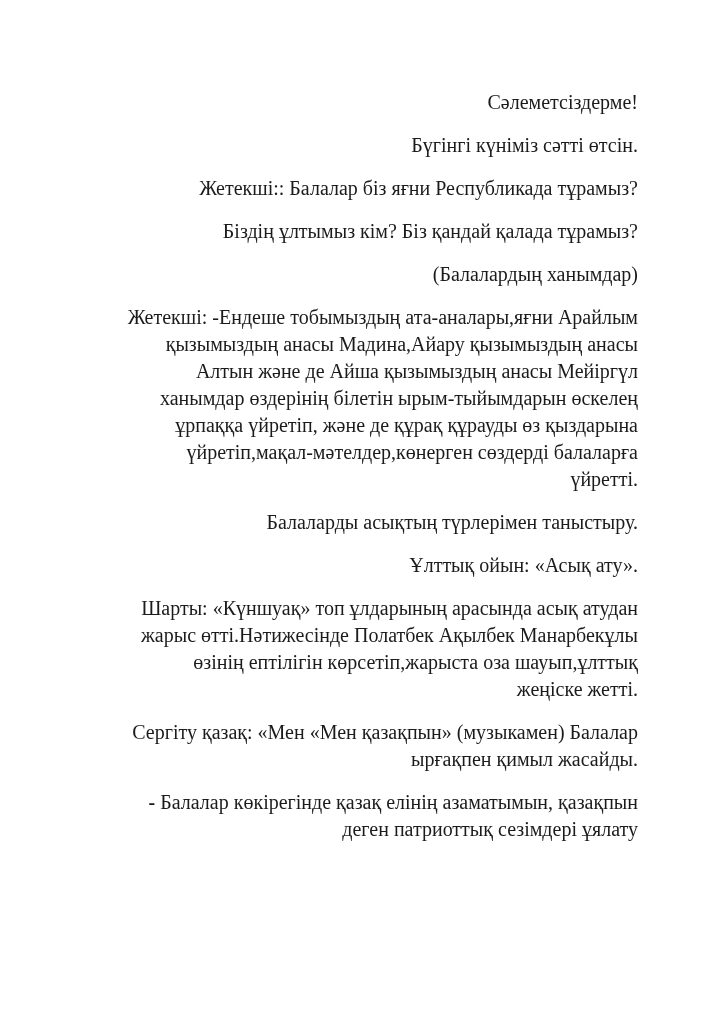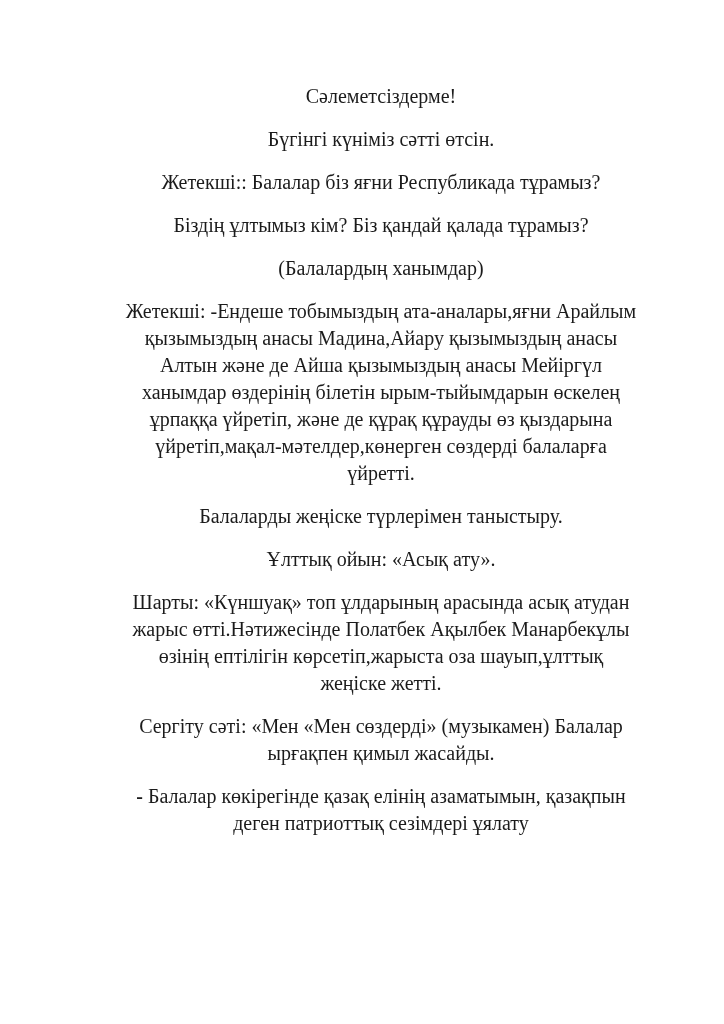--- a/index.html
+++ b/index.html
@@ -10,46 +10,46 @@
   .page {
     position: relative;
     width: 724px;
     height: 1024px;
     background: #ffffff;
     overflow: hidden;
   }
   .content {
     position: absolute;
     left: 124px;
-    top: 83px;
+    top: 89px;
     width: 514px;
     font-family: "Liberation Serif", "DejaVu Serif", serif;
     font-size: 20px;
     line-height: 27px;
     color: #1b1b1b;
-    text-align: center;
+    text-align: right;
   }
   .content p.para {
     margin: 0 0 16px 0;
     padding: 0;
   }
   .content p.para b {
     font-weight: bold;
   }
 </style>
 </head>
 <body>
 
 <div class="page">
   <div class="content" id="doc-content" style="color: rgb(27, 27, 27);">
       <p class="para">Сәлеметсіздерме!</p>
       <p class="para">Бүгінгі күніміз сәтті өтсін.</p>
       <p class="para">Жетекші:: Балалар біз яғни Республикада тұрамыз?</p>
       <p class="para">Біздің ұлтымыз кім? Біз қандай қалада тұрамыз?</p>
       <p class="para">(Балалардың ханымдар)</p>
       <p class="para">Жетекші: -Ендеше тобымыздың ата-аналары,яғни Арайлым қызымыздың анасы Мадина,Айару қызымыздың анасы Алтын және де Айша қызымыздың анасы Мейіргүл ханымдар өздерінің білетін ырым-тыйымдарын өскелең ұрпаққа үйретіп, және де құрақ құрауды өз қыздарына үйретіп,мақал-мәтелдер,көнерген сөздерді балаларға үйретті.</p>
-      <p class="para">Балаларды жеңіске түрлерімен таныстыру.</p>
+      <p class="para">Балаларды асықтың түрлерімен таныстыру.</p>
       <p class="para">Ұлттық ойын: «Асық ату».</p>
       <p class="para">Шарты: «Күншуақ» топ ұлдарының арасында асық атудан жарыс өтті.Нәтижесінде Полатбек Ақылбек Манарбекұлы өзінің ептілігін көрсетіп,жарыста оза шауып,ұлттық жеңіске жетті.</p>
-      <p class="para">Сергіту сәті: «Мен «Мен сөздерді» (музыкамен) Балалар ырғақпен қимыл жасайды.</p>
+      <p class="para">Сергіту қазақ: «Мен «Мен қазақпын» (музыкамен) Балалар ырғақпен қимыл жасайды.</p>
       <p class="para"><b>-</b> Балалар көкірегінде қазақ елінің азаматымын, қазақпын деген патриоттық сезімдері ұялату</p>
     </div>
 </div>
 
 </body></html>

